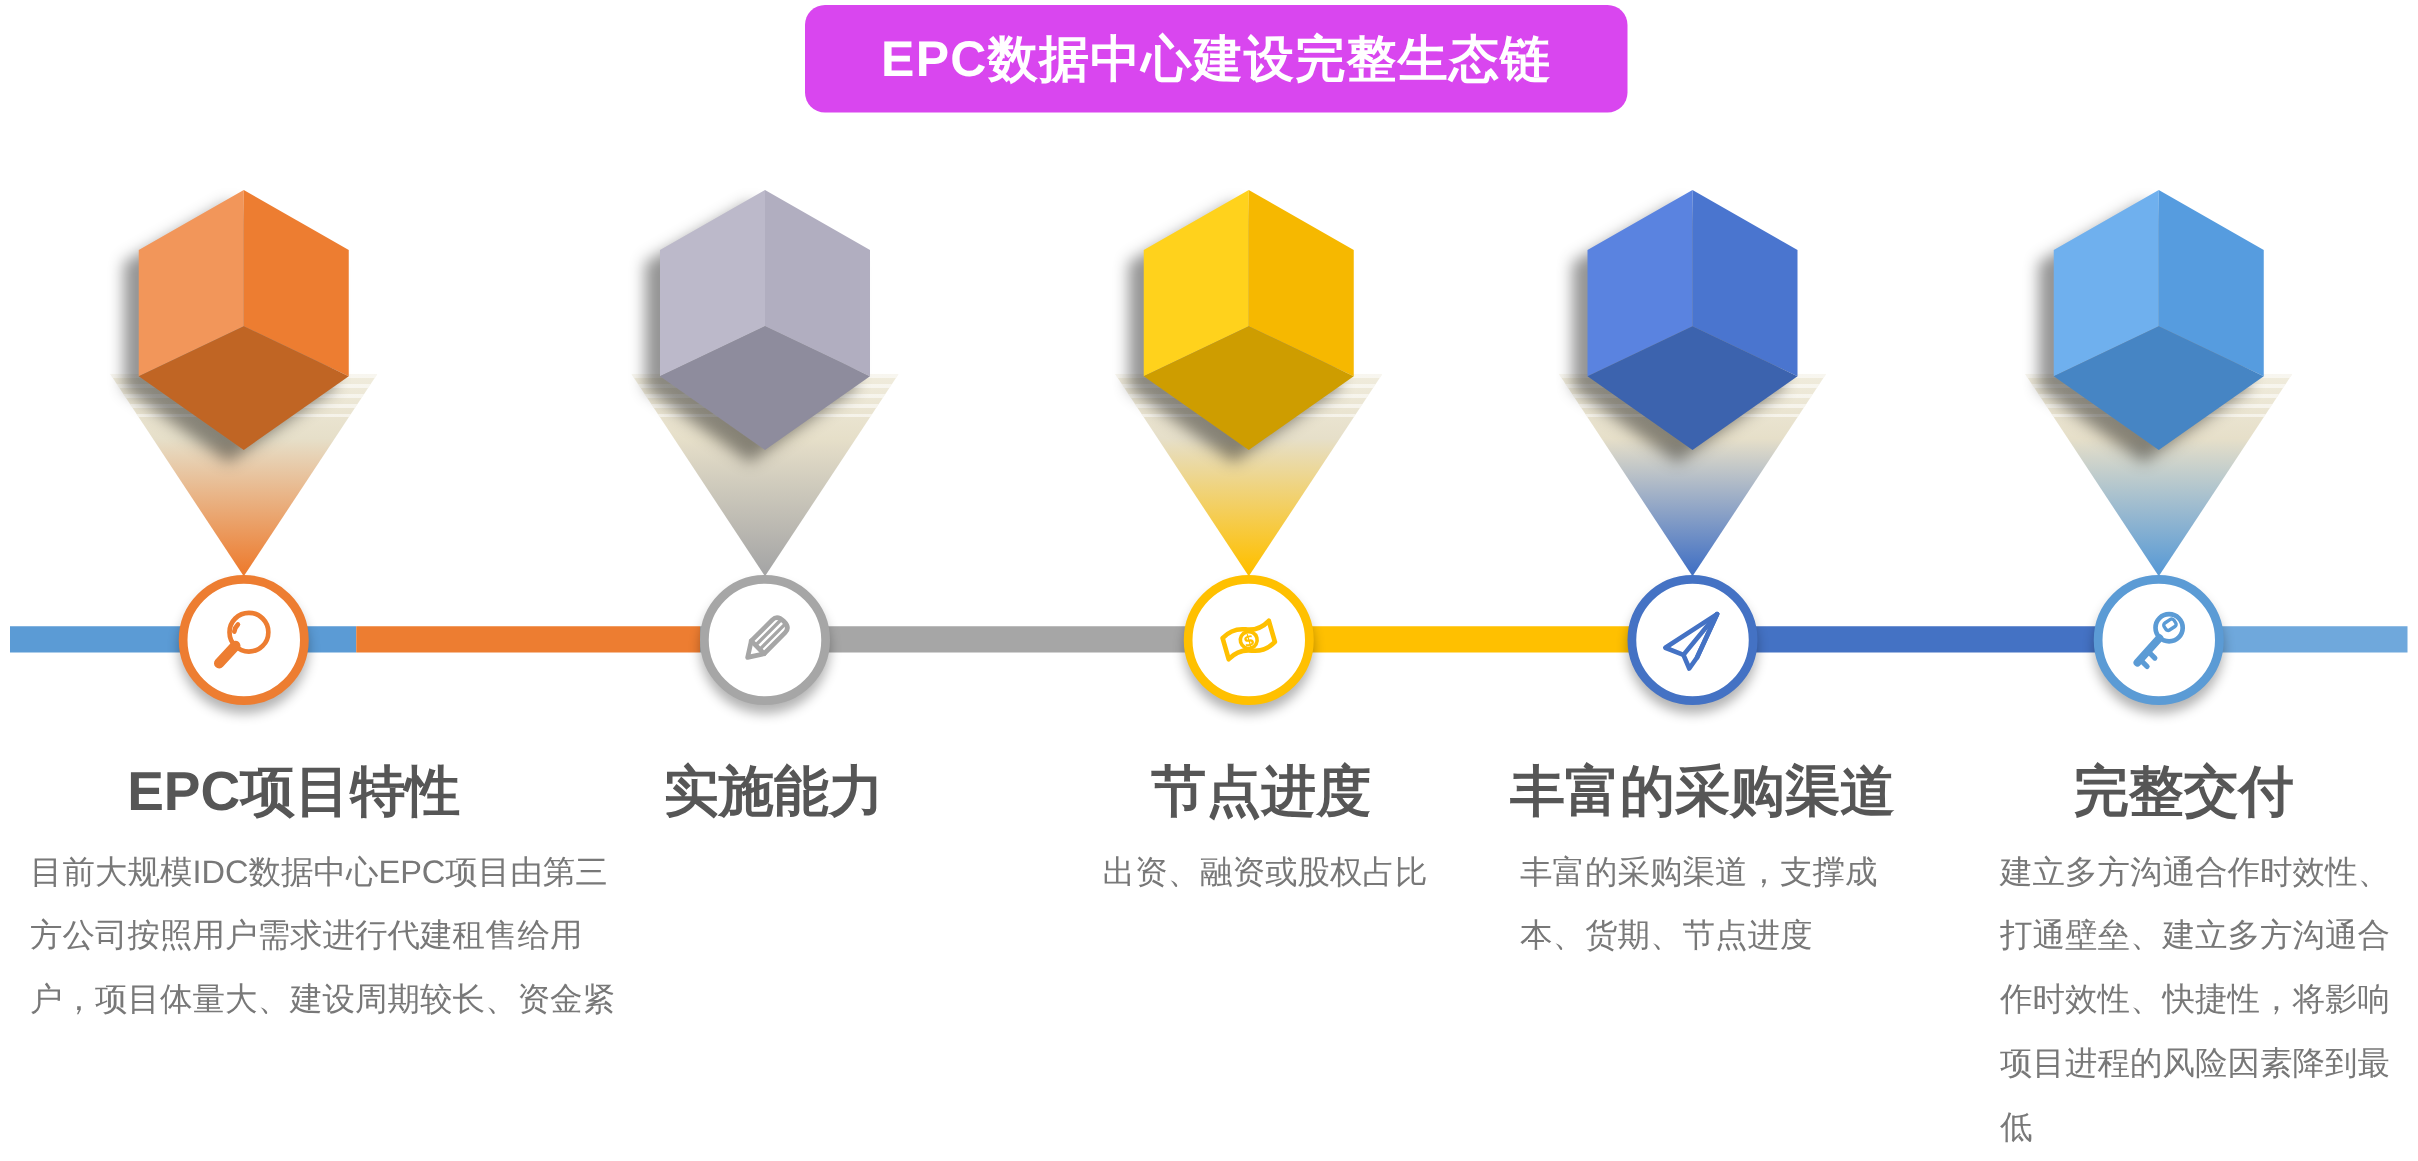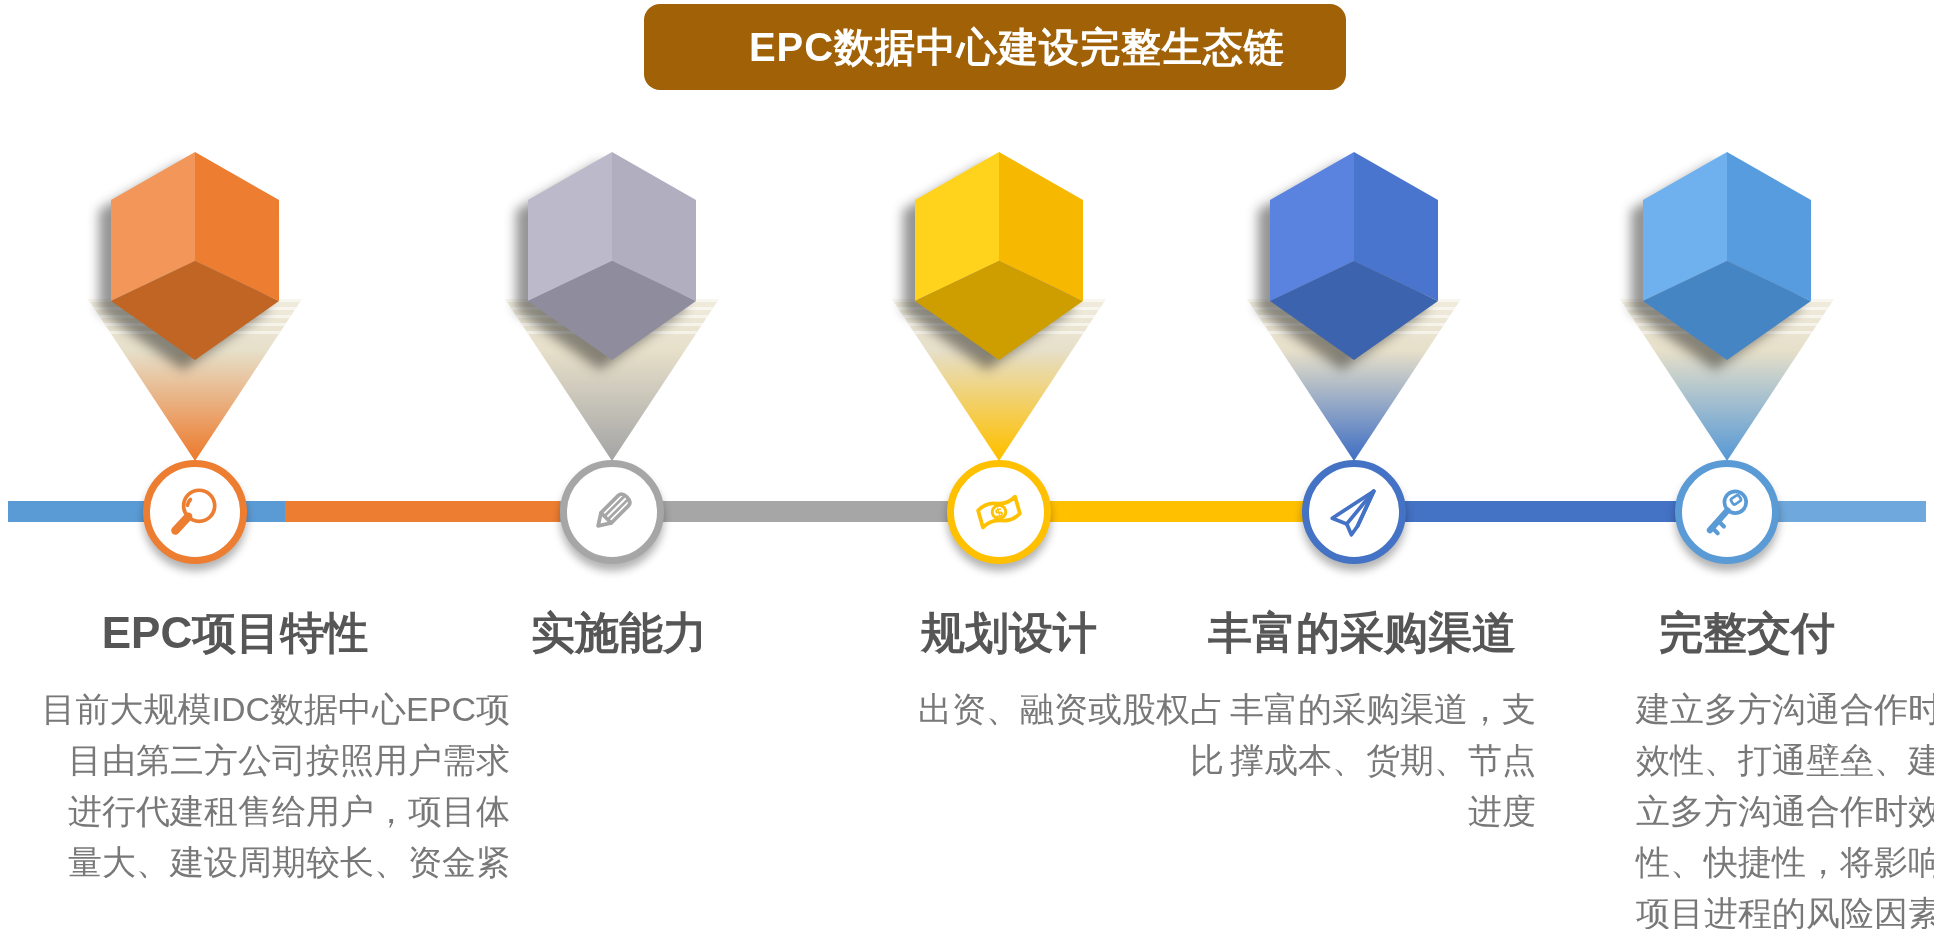--- a/index.html
+++ b/index.html
@@ -57,30 +57,30 @@
     display:flex;align-items:center;justify-content:center;color:var(--main);
   }
   .circle svg{width:58px;height:58px;stroke:currentColor;fill:none;
     stroke-width:3.6;stroke-linecap:round;stroke-linejoin:round;}
 
   .heading{
     position:absolute;top:604px;left:calc(var(--head-cx) - 250px);width:500px;margin:0;
     text-align:center;font-size:44px;font-weight:bold;color:#565656;white-space:nowrap;
   }
   .body-text{
-    position:absolute;top:668px;left:var(--text-left);width:var(--text-width);margin:16px;
-    font-size:34px;line-height:51px;color:#787878;text-align:right;
+    position:absolute;top:668px;left:var(--text-left);width:var(--text-width);margin:4px;
+    font-size:26px;line-height:51px;color:#787878;text-align:left;
   }
 </style>
 </head>
 <body>
 
 <div class="canvas">
 
-  <div class="title-banner" style="background: #a16207; color: rgb(255, 255, 255); padding-left: 44px;">
+  <div class="title-banner" style="background: #d946ef; color: rgb(255, 255, 255);">
     <span>EPC数据中心建设完整生态链</span>
   </div>
 
   <div>
     <div class="seg seg-1" style="background: rgb(91, 155, 213);"></div>
     <div class="seg seg-2" style="background: rgb(237, 125, 49);"></div>
     <div class="seg seg-3" style="background: rgb(166, 166, 166);"></div>
     <div class="seg seg-4" style="background: rgb(255, 192, 0);"></div>
     <div class="seg seg-5" style="background: rgb(68, 114, 196);"></div>
     <div class="seg seg-6" style="background: rgb(111, 168, 220);"></div>
@@ -132,21 +132,21 @@
     </svg>
     <div class="circle">
       <svg viewBox="0 0 56 56">
         <g transform="rotate(-16 28 28)">
           <path d="M9 21 Q18.5 15.5 28 19.5 Q37.5 23.5 47 18 L47 35 Q37.5 40.5 28 36.5 Q18.5 32.5 9 38 Z"></path>
           <circle cx="28" cy="28" r="6.5" stroke-width="2.8"></circle>
           <text x="28" y="32.5" font-size="12" font-weight="bold" text-anchor="middle" fill="currentColor" stroke="none" font-family="'DejaVu Sans', sans-serif">$</text>
         </g>
       </svg>
     </div>
-    <h2 class="heading">规划设计</h2>
+    <h2 class="heading">节点进度</h2>
     <p class="body-text">出资、融资或股权占比</p>
   </div>
 
   <div class="column col-4" style="--main: #4472C4; --cube-l: #5A83E0; --cube-r: #4A75CF; --cube-b: #3C63AE;">
     <div class="funnel"></div>
     <svg class="cube" viewBox="0 0 176 214">
       <polygon class="face-l" points="88,3 4,51 4,152 88,112"></polygon>
       <polygon class="face-r" points="88,3 172,51 172,152 88,112"></polygon>
       <polygon class="face-b" points="88,112 4,152 88,211 172,152"></polygon>
     </svg>

